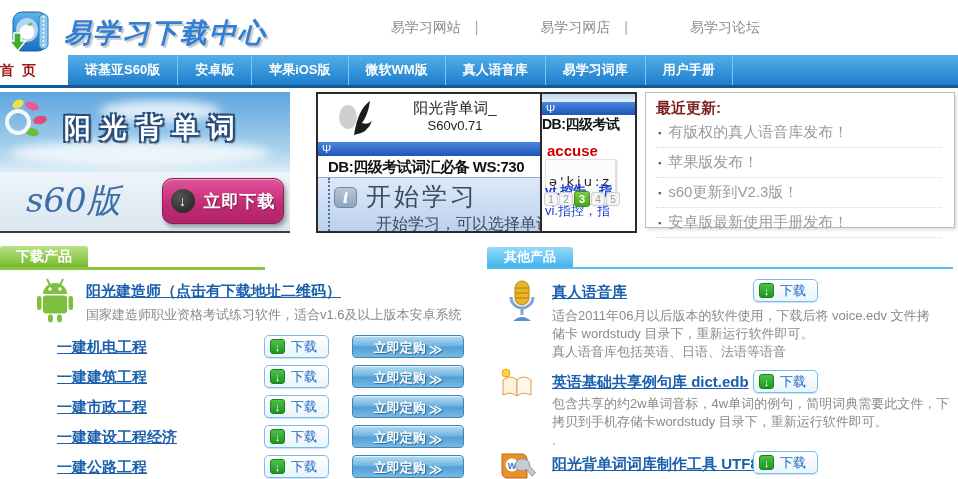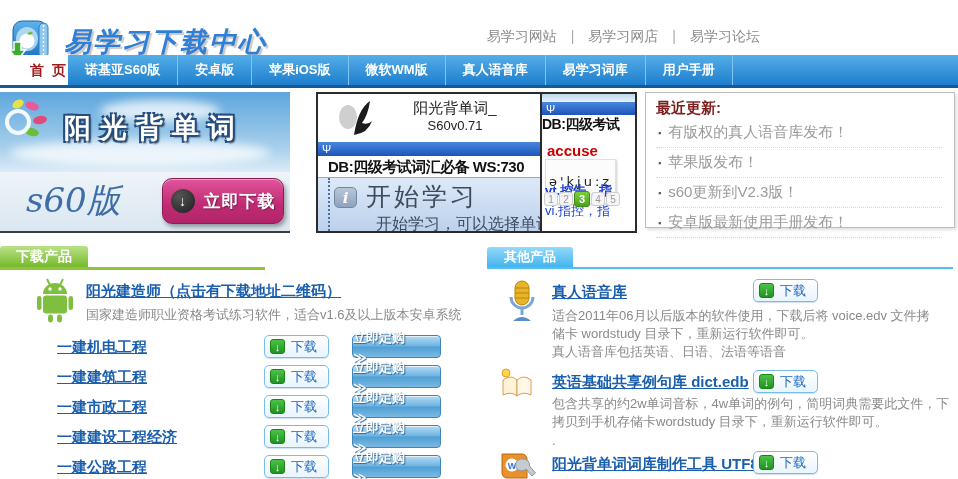--- a/index.html
+++ b/index.html
@@ -2,33 +2,33 @@
 <html><head>
 <meta charset="utf-8">
 <style>
   * { margin:0; padding:0; box-sizing:border-box; }
   html,body { background:#fff; }
   body { font-family:"Liberation Sans","DejaVu Sans",sans-serif; }
   .page { position:relative; width:958px; height:479px; overflow:hidden; background:#fff; }
   a { cursor:pointer; }
 
   
-  .header { position:absolute; top:12px; left:0; width:770px; height:55px; background:#fff; }
+  .header { position:absolute; top:3px; left:0; width:770px; height:55px; background:#fff; }
   .logo { position:absolute; left:6px; top:4px; display:flex; align-items:center; }
   .logo-text { font-size:27px; font-weight:bold; color:#2f7fd6; letter-spacing:2px;
                text-shadow:2px 2px 1px #c9c9c9; font-style:italic; margin-left:6px; }
   .header-links { position:absolute; right:10px; top:16px; font-size:14px; color:#8a8a8a; }
-  .header-links a { color:#8a8a8a; text-decoration:none; }
+  .header-links a { color:#8a8a8a; text-decoration:none;margin-left:48px; }
   .hl-sep { color:#aaa; margin:0 14px; }
 
   
   .nav { position:absolute; top:55px; left:0; width:958px; height:33px;
          background:linear-gradient(#54aee8,#1e7ecd); border-bottom:3px solid #155a92; display:flex; }
   .nav-home { width:68px; background:#fff; color:#9b1c1c; font-weight:bold; font-size:14px;
-              text-align:right; line-height:30px; letter-spacing:2px; }
+              text-align:left; line-height:30px; letter-spacing:2px; }
   .nav-item { color:#fff; font-weight:bold; font-size:13px; line-height:30px; padding:0 17px;
               border-right:1px solid #7cc6f0; text-decoration:none; }
 
   
   .banner-row { position:absolute; top:92px; left:0; width:958px; height:143px; }
 
   .banner { position:absolute; left:0; top:0; width:290px; height:141px; border-bottom:2px solid #3c3c3c; overflow:hidden; }
   .banner-sky { position:absolute; top:0; left:0; width:100%; height:80px;
                 background:linear-gradient(#5ea6dd,#a8d0ec 70%,#dcecf7); }
   .cloud { position:absolute; background:rgba(255,255,255,.75); border-radius:50%; filter:blur(5px); }
@@ -119,25 +119,25 @@
 
   .prod-row { position:absolute; left:0; width:480px; height:26px; }
   .prod-link { position:absolute; left:57px; top:3px; font-size:15px; }
   .btn-dl { display:inline-flex; align-items:center; gap:6px; height:23px; padding:0 11px 0 5px;
             border:1px solid #79bce8; border-radius:5px; background:linear-gradient(#ffffff,#e9f4fc);
             box-shadow:0 1px 1px rgba(120,170,210,.35); text-decoration:none; }
   .dl-ico { width:15px; height:15px; border-radius:3px; background:linear-gradient(#4cc24a,#1f9420);
             border:1px solid #188414; color:#fff; font-size:11px; font-weight:bold; text-align:center; line-height:14px; }
   .dl-label { color:#1565c0; font-size:13px; }
   .row-dl { position:absolute; left:264px; top:0; }
-  .btn-order { position:absolute; left:352px; top:0; width:89px; height:23px; border-radius:4px;
+  .btn-order { position:absolute; left:352px; top:0; width:112px; height:23px; border-radius:4px;
                border:1px solid #3d86bc; background:linear-gradient(#b4dcf4,#6fb3e0 48%,#4f9fd4 52%,#7ab9e3);
                box-shadow:inset 0 1px 0 rgba(255,255,255,.65); color:#fff; font-weight:bold; font-size:13px;
-               display:flex; align-items:flex-start; justify-content:center; gap:3px;
-               text-shadow:1px 1px 1px rgba(30,90,140,.85); text-decoration:none;flex-direction:column; }
+               display:flex; align-items:flex-end; justify-content:center; gap:3px;
+               text-shadow:1px 1px 1px rgba(30,90,140,.85); text-decoration:none; }
 
   .op-icon { position:absolute; }
   .op-title { position:absolute; font-size:15px; white-space:nowrap; }
   .op-dl { position:absolute; left:753px; }
   .op-line { position:absolute; left:552px; white-space:nowrap; }
 </style>
 </head>
 <body>
 
 <div class="page">

